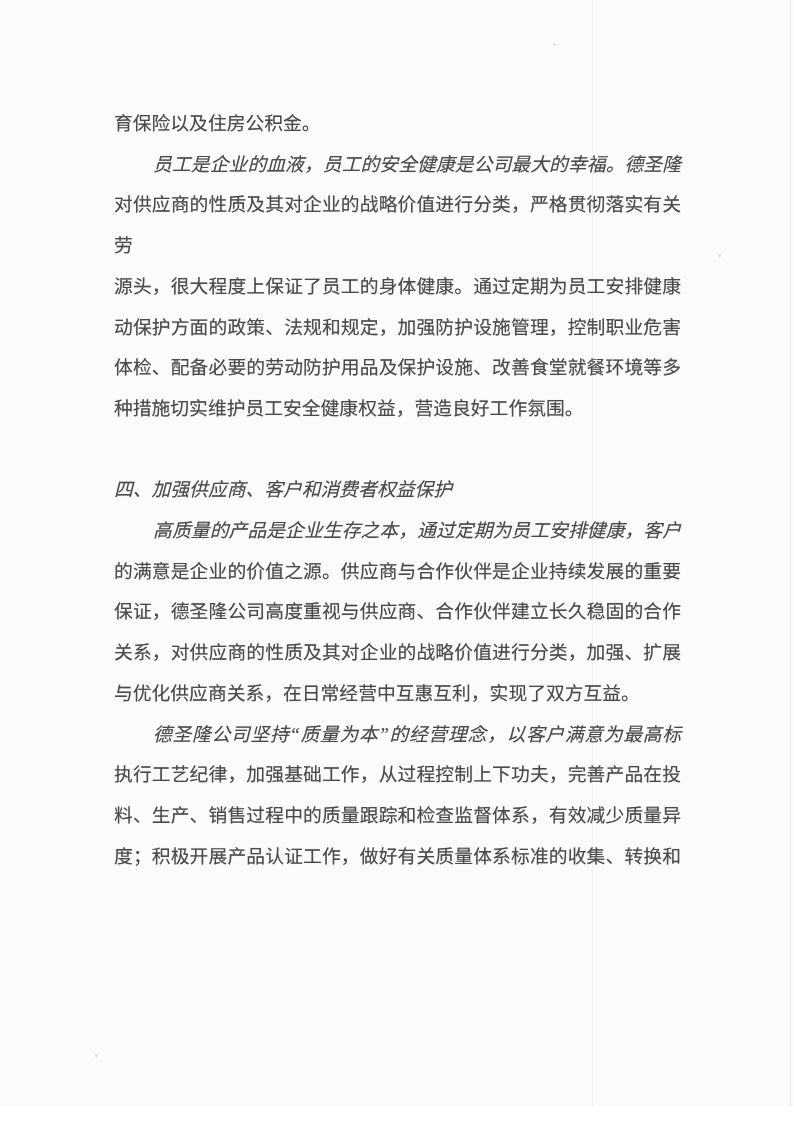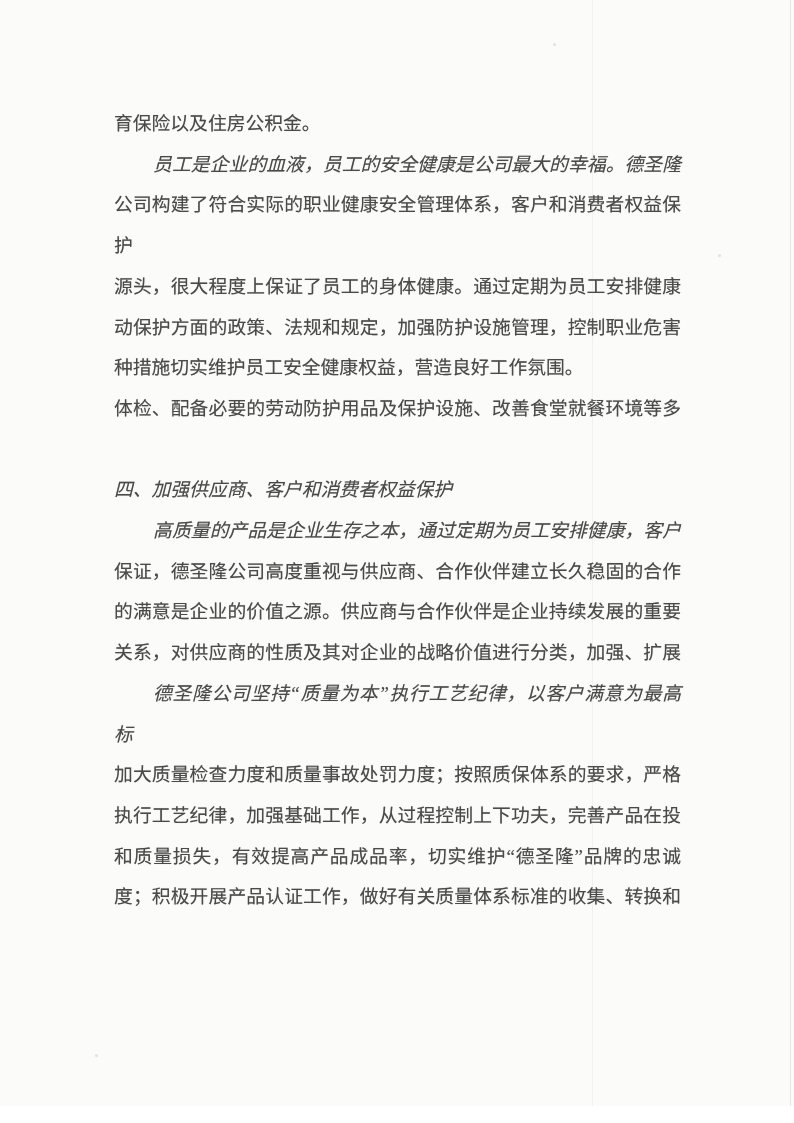--- a/index.html
+++ b/index.html
@@ -96,43 +96,43 @@
 <div class="page">
 
   <div class="content">
 
     <p class="para">
       <span class="ln ll">育保险以及住房公积金。</span>
     </p>
 
     <p class="para">
       <span class="ln jf ind">员工是企业的血液，员工的安全健康是公司最大的幸福。德圣隆</span>
-      <span class="ln jf">公司构建了符合实际的职业健康安全管理体系，客户和消费者权益保护</span>
+      <span class="ln jf">对供应商的性质及其对企业的战略价值进行分类，严格贯彻落实有关劳</span>
       <span class="ln jf">源头，很大程度上保证了员工的身体健康。通过定期为员工安排健康</span>
       <span class="ln jf">动保护方面的政策、法规和规定，加强防护设施管理，控制职业危害</span>
+      <span class="ln jf">体检、配备必要的劳动防护用品及保护设施、改善食堂就餐环境等多</span>
       <span class="ln ll">种措施切实维护员工安全健康权益，营造良好工作氛围。</span>
-      <span class="ln jf">体检、配备必要的劳动防护用品及保护设施、改善食堂就餐环境等多</span>
     </p>
 
     <p class="para heading-para">
       <span class="ln ll">四、加强供应商、客户和消费者权益保护</span>
     </p>
 
     <p class="para">
       <span class="ln jf ind">高质量的产品是企业生存之本，通过定期为员工安排健康，客户</span>
+      <span class="ln jf">的满意是企业的价值之源。供应商与合作伙伴是企业持续发展的重要</span>
       <span class="ln jf">保证，德圣隆公司高度重视与供应商、合作伙伴建立长久稳固的合作</span>
-      <span class="ln jf">的满意是企业的价值之源。供应商与合作伙伴是企业持续发展的重要</span>
       <span class="ln jf">关系，对供应商的性质及其对企业的战略价值进行分类，加强、扩展</span>
+      <span class="ln ll">与优化供应商关系，在日常经营中互惠互利，实现了双方互益。</span>
     </p>
 
     <p class="para">
-      <span class="ln jf ind">德圣隆公司坚持“质量为本”执行工艺纪律，以客户满意为最高标</span>
-      <span class="ln jf">加大质量检查力度和质量事故处罚力度；按照质保体系的要求，严格</span>
+      <span class="ln jf ind">德圣隆公司坚持“质量为本”的经营理念，以客户满意为最高标</span>
       <span class="ln jf">执行工艺纪律，加强基础工作，从过程控制上下功夫，完善产品在投</span>
-      <span class="ln jf">和质量损失，有效提高产品成品率，切实维护“德圣隆”品牌的忠诚</span>
+      <span class="ln jf">料、生产、销售过程中的质量跟踪和检查监督体系，有效减少质量异</span>
       <span class="ln jf">度；积极开展产品认证工作，做好有关质量体系标准的收集、转换和</span>
     </p>
 
   </div>
 
   <div class="scan-line-mid"></div>
   <div class="scan-line-right"></div>
   <div class="scan-bottom"></div>
   <div class="speck speck-1"></div>
   <div class="speck speck-2"></div>

